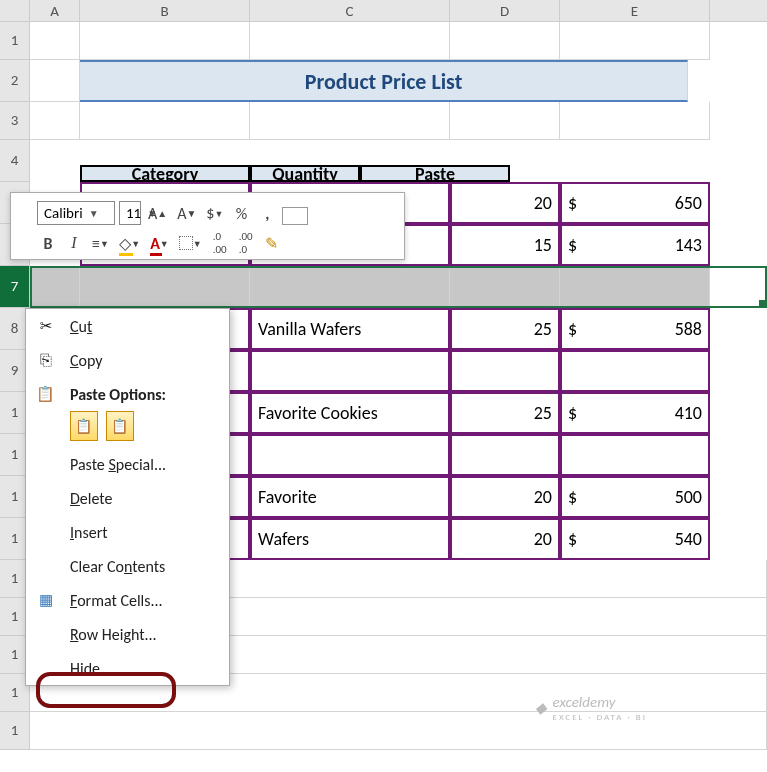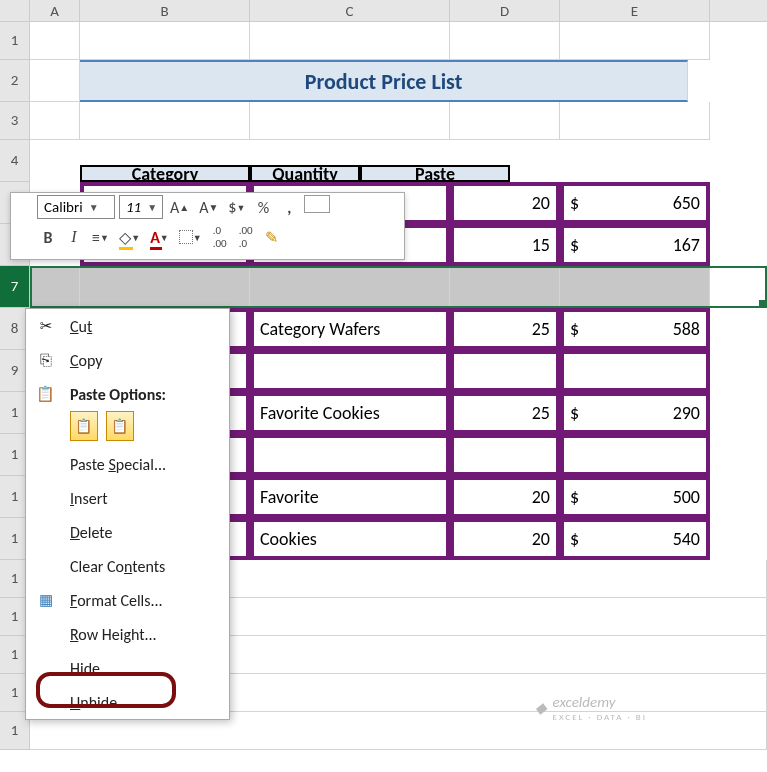--- a/index.html
+++ b/index.html
@@ -15,38 +15,38 @@
 
 
 .row { display: flex; }
 .rh { width: 30px; background: #e6e6e6; border-right: 1px solid #ccc; border-bottom: 1px solid #ccc; text-align: center; font-size: 15px; color: #555; line-height: 1; display: flex; align-items: center; justify-content: center; }
 .cell { border-right: 1px solid #d4d4d4; border-bottom: 1px solid #d4d4d4; padding: 2px 6px; font-size: 17px; display: flex; align-items: center; } .r-med { height: 38px; } .r-big { height: 42px; }
 
 
 .title-band { background: #dce6f1; border-top: 2px solid #4f81bd; border-bottom: 2px solid #4f81bd; font-size: 22px; font-weight: bold; color: #1f497d; justify-content: center; }
 
 
-.tbl .cell { border: 4px solid #701a75; font-size: 18px; }
+.tbl .cell { border: 2px solid #701a75; font-size: 18px; }
 .hdr .cell { background: #dce6f1; font-weight: bold; justify-content: center; border: 2px solid #000; margin-top: 25px; }
 .num { justify-content: flex-end; }
 .money { justify-content: space-between; }
 .money .dollar { margin-right: 4px; }
 
 
 .sel-row .rh { background: #0f6e3a; color: #fff; }
 .sel-row .cell { background: #c7c7c7; }
 .sel-outline { position: absolute; left: 30px; top: 0; right: 0; height: 100%; border: 2px solid #217346; pointer-events: none; }
 .sel-handle { position: absolute; right: -2px; bottom: -2px; width: 8px; height: 8px; background: #217346; }
 
 
 .mini-toolbar { position: absolute; left: 10px; top: 192px; width: 395px; height: 68px; background: #fff; border: 1px solid #aaa; box-shadow: 0 2px 6px rgba(0,0,0,0.2); padding: 2px 6px; z-index: 30; }
-.mt-row { display: flex; align-items: flex-start; gap: 4px; height: 30px; padding-left: 20px; }
+.mt-row { display: flex; align-items: flex-end; gap: 4px; height: 30px; padding-left: 20px; }
 .mt-combo { border: 1px solid #888; height: 24px; font-size: 15px; display: flex; align-items: center; padding: 0 2px 0 6px; background: #fff; }
 .mt-combo .arr { margin-left: 6px; font-size: 10px; color: #555; }
-.mt-font { width: 78px; } .mt-size { width: 44px; font-style: italic; }
+.mt-font { width: 78px; } .mt-size { width: 22px; }
 .mt-btn { height: 24px; min-width: 22px; display: flex; align-items: center; justify-content: center; font-size: 16px; color: #444; padding: 0 3px; }
 
 
 .ctx-menu { position: absolute; left: 25px; top: 308px; width: 205px; background: #fff; border: 1px solid #aaa; box-shadow: 2px 2px 8px rgba(0,0,0,0.25); z-index: 20; font-size: 16px; }
 .ctx-item { display: flex; align-items: center; height: 34px; padding: 0 10px 0 44px; position: relative; color: #222; }
 .ctx-icon { position: absolute; left: 10px; width: 20px; height: 20px; display: flex; align-items: center; justify-content: center; font-size: 15px; }
 .ctx-sub { padding-left: 44px; display: flex; gap: 8px; padding-bottom: 6px; }
 .paste-ico { width: 28px; height: 30px; border: 1px solid #c78a00; background: linear-gradient(#fff3c4,#ffd966); display: flex; align-items: center; justify-content: center; color: #7a5500; font-size: 14px; }
 .hide-ring { position: absolute; left: 36px; top: 672px; width: 140px; height: 36px; border: 4px solid #7a0d0d; border-radius: 14px; z-index: 25; }
 .ul { text-decoration: underline; }
@@ -114,41 +114,41 @@
   </div>
 
   <div class="row r-big tbl">
     <div class="rh">6</div>
     <div class="cell cA" style="border:none"></div>
     <div class="cell cB"></div>
     <div class="cell cC"></div>
     <div class="cell cD num">15</div>
     <div class="cell cE money">
         <span class="dollar">$</span>
-        <span>167</span>
+        <span>143</span>
       </div>
   </div>
 
   <div class="row r-big sel-row" style="position:relative">
     <div class="rh">7</div>
     <div class="cell cA"></div>
     <div class="cell cB"></div>
     <div class="cell cC"></div>
     <div class="cell cD"></div>
     <div class="cell cE"></div>
     <div class="sel-outline">
         <div class="sel-handle"></div>
       </div>
   </div>
 
   <div class="row r-big tbl">
     <div class="rh">8</div>
     <div class="cell cA" style="border:none"></div>
     <div class="cell cB"></div>
-    <div class="cell cC">Category Wafers</div>
+    <div class="cell cC">Vanilla Wafers</div>
     <div class="cell cD num">25</div>
     <div class="cell cE money">
         <span class="dollar">$</span>
         <span>588</span>
       </div>
   </div>
 
   <div class="row r-big tbl">
     <div class="rh">9</div>
     <div class="cell cA" style="border:none"></div>
@@ -159,21 +159,21 @@
   </div>
 
   <div class="row r-big tbl">
     <div class="rh">1</div>
     <div class="cell cA" style="border:none"></div>
     <div class="cell cB"></div>
     <div class="cell cC">Favorite Cookies</div>
     <div class="cell cD num">25</div>
     <div class="cell cE money">
         <span class="dollar">$</span>
-        <span>290</span>
+        <span>410</span>
       </div>
   </div>
 
   <div class="row r-big tbl">
     <div class="rh">1</div>
     <div class="cell cA" style="border:none"></div>
     <div class="cell cB"></div>
     <div class="cell cC"></div>
     <div class="cell cD"></div>
     <div class="cell cE"></div>
@@ -188,21 +188,21 @@
     <div class="cell cE money">
         <span class="dollar">$</span>
         <span>500</span>
       </div>
   </div>
 
   <div class="row r-big tbl">
     <div class="rh">1</div>
     <div class="cell cA" style="border:none"></div>
     <div class="cell cB"></div>
-    <div class="cell cC">Cookies</div>
+    <div class="cell cC">Wafers</div>
     <div class="cell cD num">20</div>
     <div class="cell cE money">
         <span class="dollar">$</span>
         <span>540</span>
       </div>
   </div>
 
   <div class="row r-med">
       <div class="rh">1</div>
       <div class="cell" style="flex:1"></div>
@@ -281,40 +281,37 @@
     <span>Paste Options:</span>
   </div>
   <div class="ctx-sub">
     <div class="paste-ico">📋</div>
     <div class="paste-ico">📋</div>
   </div>
   <div class="ctx-item">
     <span>Paste <span class="ul">S</span>pecial...</span>
   </div>
   <div class="ctx-item">
+    <span><span class="ul">D</span>elete</span>
+  </div>
+  <div class="ctx-item">
     <span><span class="ul">I</span>nsert</span>
-  </div>
-  <div class="ctx-item">
-    <span><span class="ul">D</span>elete</span>
   </div>
   <div class="ctx-item">
     <span>Clear Co<span class="ul">n</span>tents</span>
   </div>
   <div class="ctx-item">
     <span class="ctx-icon" style="color:#2e75b6">▦</span>
     <span><span class="ul">F</span>ormat Cells...</span>
   </div>
   <div class="ctx-item">
     <span><span class="ul">R</span>ow Height...</span>
   </div>
   <div class="ctx-item">
     <span><span class="ul">H</span>ide</span>
-  </div>
-  <div class="ctx-item">
-    <span><span class="ul">U</span>nhide</span>
   </div>
 </div>
 
 <div class="hide-ring"></div>
 
 <div class="wm">
   <span>◆</span>
   <span>
     <span>exceldemy</span>
     <span class="wm-sub">EXCEL · DATA · BI</span>

